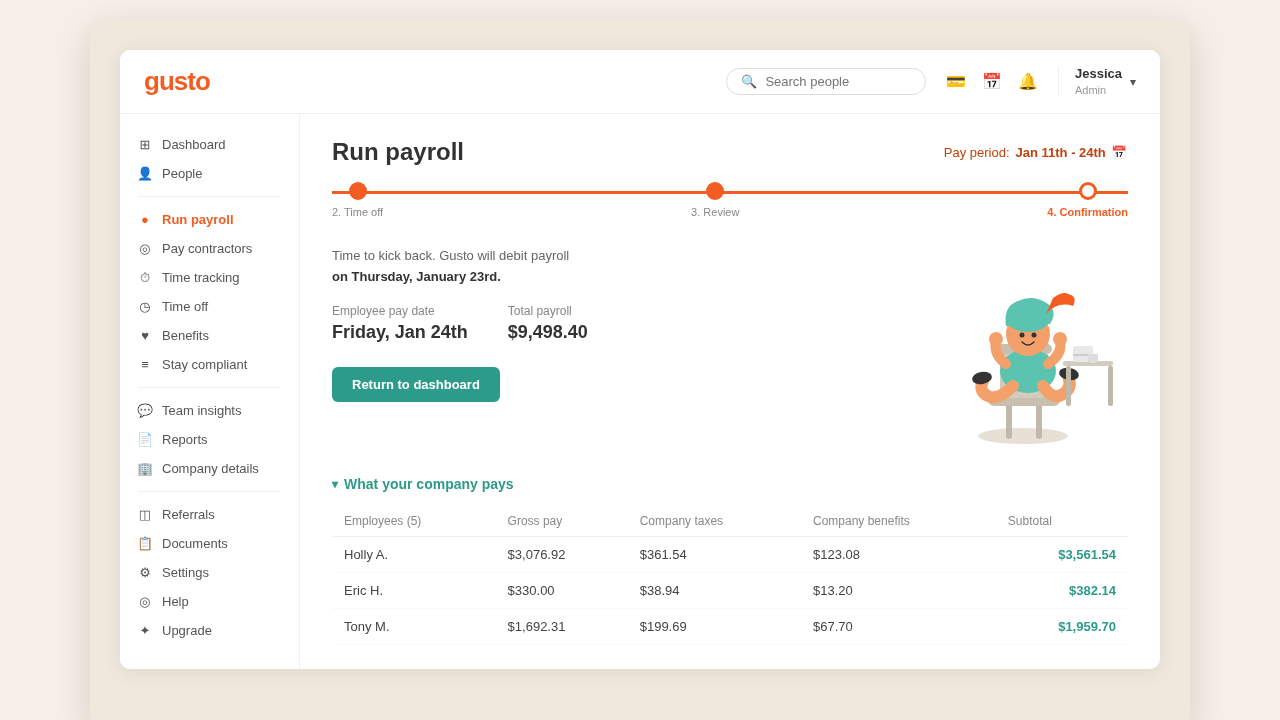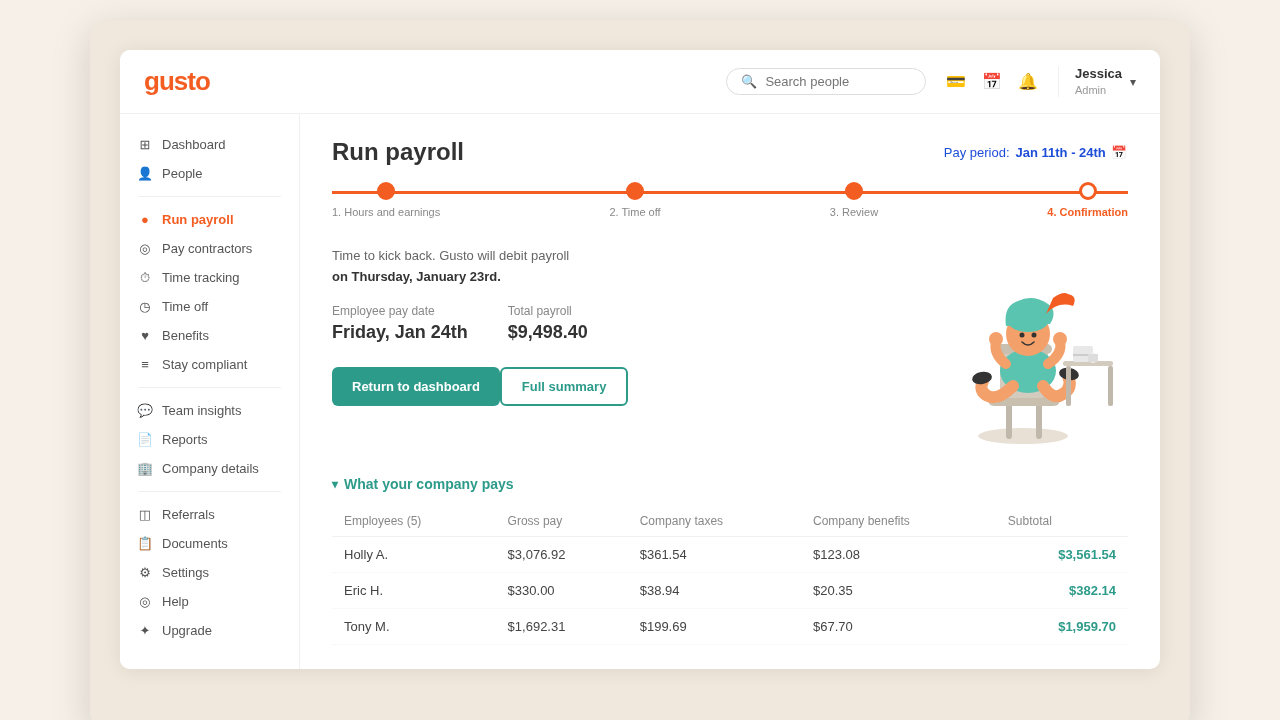--- a/index.html
+++ b/index.html
@@ -143,21 +143,21 @@
       justify-content: space-between;
       margin-bottom: 16px;
     }
     .page-title {
       font-size: 24px;
       font-weight: 700;
       color: #333;
     }
     .pay-period {
       font-size: 13px;
-      color: #1d4ed8;
+      color: #c2410c;
       display: flex;
       align-items: flex-end;
       gap: 6px;
     }
     
     .progress-steps {
       display: flex;
       align-items: center;
       margin-bottom: 28px;
       position: relative;
@@ -425,24 +425,20 @@
             <span style="font-weight:600;">Jan 11th - 24th</span>
             <span>📅</span>
           </div>
         </div>
 
         <div class="progress-steps">
           <div class="progress-track">
             <div class="progress-fill"></div>
           </div>
           <div class="steps-row">
-            <div class="step">
-              <div class="step-dot"></div>
-              <span class="step-label">1. Hours and earnings</span>
-            </div>
             <div class="step">
               <div class="step-dot"></div>
               <span class="step-label">2. Time off</span>
             </div>
             <div class="step">
               <div class="step-dot"></div>
               <span class="step-label">3. Review</span>
             </div>
             <div class="step">
               <div class="step-dot active"></div>
@@ -462,21 +458,20 @@
                 <label>Employee pay date</label>
                 <div class="value">Friday, Jan 24th</div>
               </div>
               <div class="pay-info-item">
                 <label>Total payroll</label>
                 <div class="value">$9,498.40</div>
               </div>
             </div>
             <div class="action-buttons">
               <button class="btn-primary">Return to dashboard</button>
-              <button class="btn-secondary">Full summary</button>
             </div>
           </div>
 
           <div class="illustration">
             <svg width="200" height="200" viewBox="0 0 200 200">
 
               <ellipse cx="105" cy="190" rx="45" ry="8" fill="#e8e0d5"></ellipse>
               <rect x="88" y="155" width="6" height="38" rx="3" fill="#c0b8aa"></rect>
               <rect x="118" y="155" width="6" height="38" rx="3" fill="#c0b8aa"></rect>
               <rect x="70" y="148" width="72" height="12" rx="6" fill="#c8bfaf"></rect>
@@ -541,21 +536,21 @@
       <td>Holly A.</td>
       <td>$3,076.92</td>
       <td>$361.54</td>
       <td>$123.08</td>
       <td class="amount-link">$3,561.54</td>
     </tr>
               <tr>
       <td>Eric H.</td>
       <td>$330.00</td>
       <td>$38.94</td>
-      <td>$20.35</td>
+      <td>$13.20</td>
       <td class="amount-link">$382.14</td>
     </tr>
               <tr>
       <td>Tony M.</td>
       <td>$1,692.31</td>
       <td>$199.69</td>
       <td>$67.70</td>
       <td class="amount-link">$1,959.70</td>
     </tr>
             </tbody>

